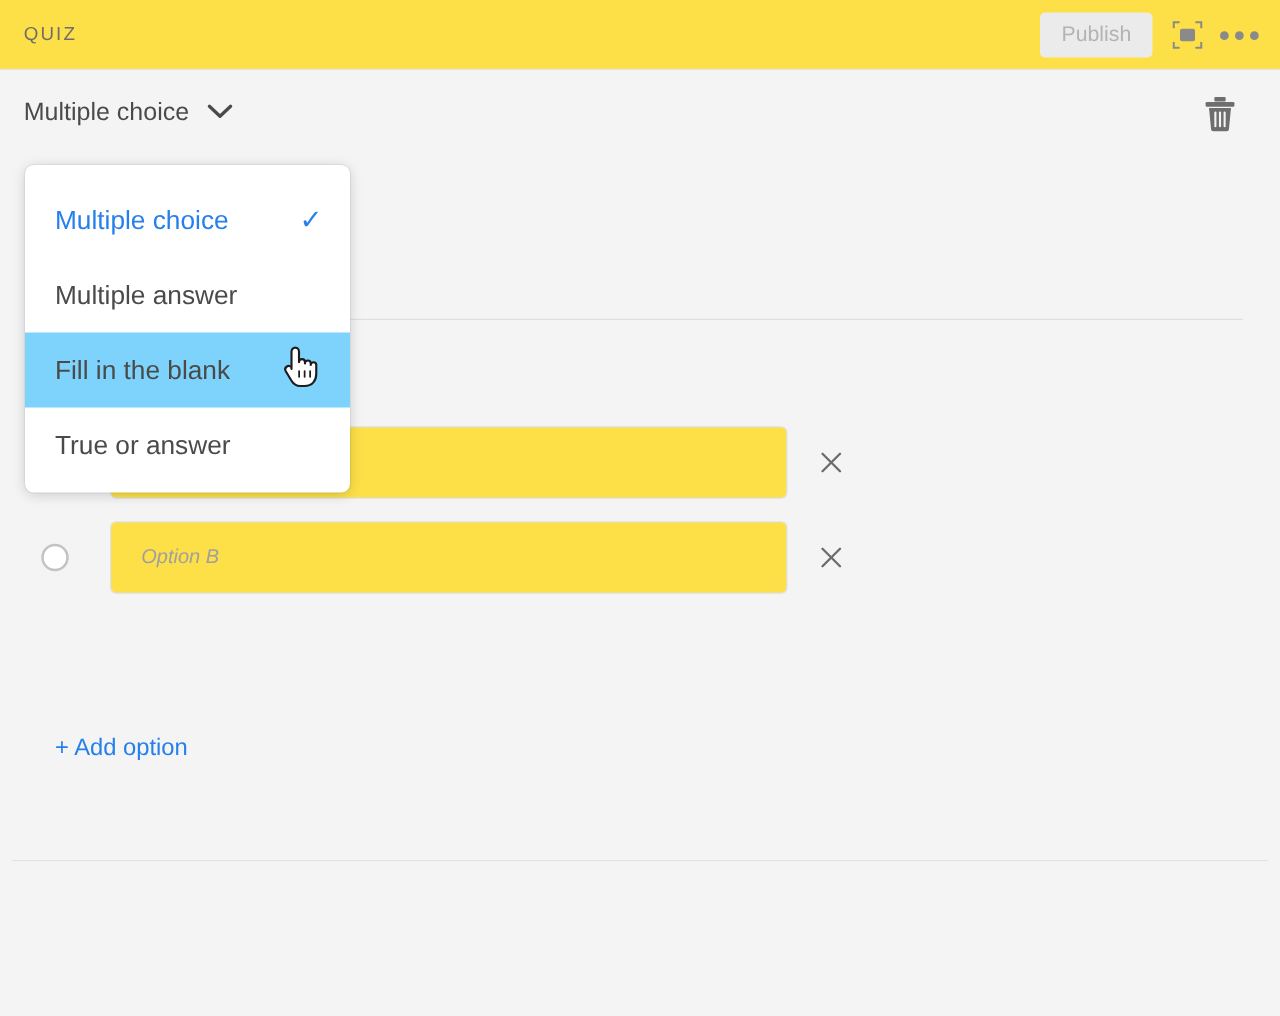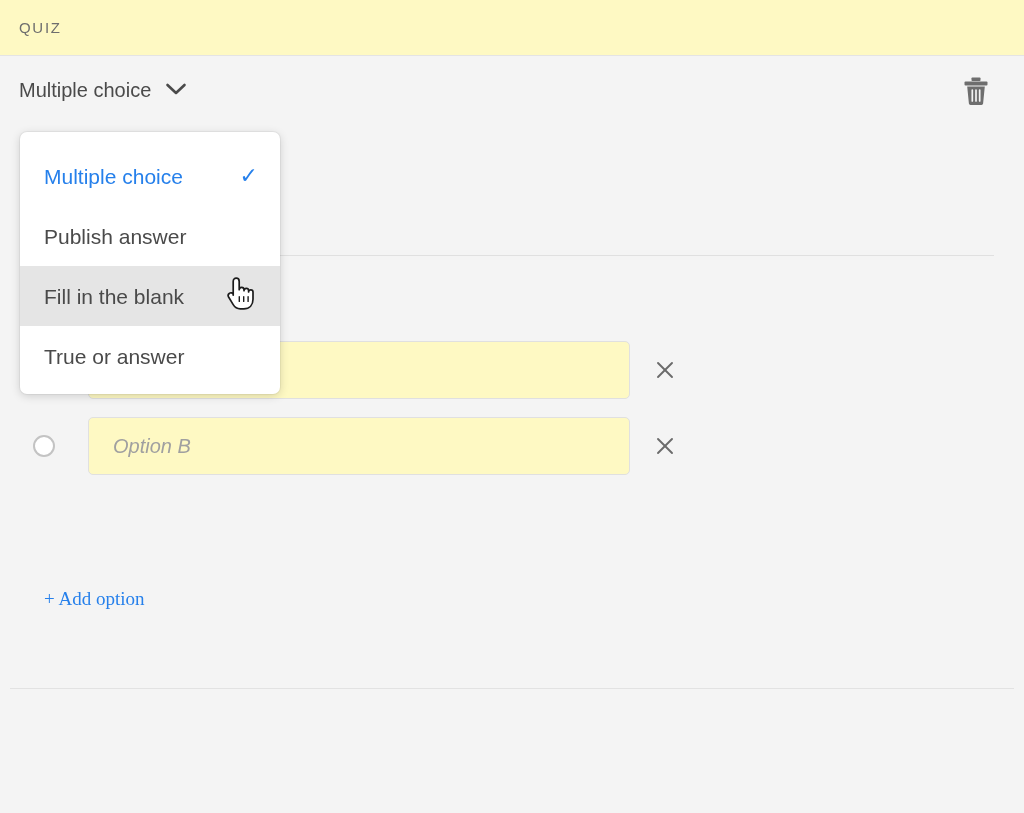--- a/index.html
+++ b/index.html
@@ -18,21 +18,21 @@
     position: relative;
     -webkit-font-smoothing: antialiased;
   }
 
   
   .header-bar {
     position: absolute;
     left: 0; top: 0;
     width: 1024px;
     height: 56px;
-    background: #fef9c3;
+    background: #fde047;
     border-bottom: 1px solid #e4e4e4;
     display: flex;
     align-items: center;
   }
 
   .quiz-label {
     position: absolute;
     left: 19px;
     top: 18px;
     font-size: 15px;
@@ -180,23 +180,23 @@
     padding: 0;
   }
 
   .option-input {
     position: absolute;
     left: 88px;
     width: 542px;
     height: 58px;
     border: 1px solid #e0e0e0;
     border-radius: 5px;
-    background: #fef9c3;
+    background: #fde047;
     font-family: inherit;
-    font-size: 20px;
+    font-size: 16px;
     font-style: italic;
     color: #4a4a4a;
     padding: 0 24px;
     outline: none;
   }
   .option-input::placeholder { color: #a0a0a0; font-style: italic; }
 
   .remove-opt {
     position: absolute;
     left: 652px;
@@ -211,21 +211,21 @@
     align-items: center;
     justify-content: center;
   }
 
   .add-option {
     position: absolute;
     left: 44px;
     top: 464px;
     background: none;
     border: none;
-    font-family: Liberation Serif, serif;
+    font-family: Liberation Sans, sans-serif;
     font-size: 19px;
     color: #2680eb;
     cursor: pointer;
     padding: 0;
     line-height: 24px;
   }
 
   
   .footer-divider {
     position: absolute;
@@ -269,21 +269,21 @@
     background: transparent;
     border: none;
     font-family: inherit;
     font-size: 21px;
     color: #4a4a4a;
     text-align: left;
     padding: 0 22px 0 24px;
     cursor: pointer;
   }
   .menu-item.selected { color: #2680eb; }
-  .menu-item.hovered  { background: #e5e5e5; }
+  .menu-item.hovered  { background: #7dd3fc; }
 
   .menu-item .mi-label { flex: 1; line-height: 27px; }
 
   .check {
     color: #2680eb;
     font-size: 22px;
     line-height: 1;
     margin-left: 8px;
   }
 
@@ -297,20 +297,43 @@
     z-index: 60;
     pointer-events: none;
   }
 </style>
 </head>
 <body>
 
 <div class="header-bar">
   <div class="quiz-label">QUIZ</div>
 
+  <div class="header-right">
+    <button class="publish-btn">Publish</button>
+
+    <button class="icon-btn focus-icon-btn">
+      <svg width="26" height="26" viewBox="0 0 26 26" aria-hidden="true">
+        <g fill="none" stroke="#8a8a8a" stroke-width="1.6">
+          <path d="M2 7.5V2.8h4.7"></path>
+          <path d="M19.3 2.8H24v4.7"></path>
+          <path d="M24 18.5V23.2h-4.7"></path>
+          <path d="M6.7 23.2H2v-4.7"></path>
+        </g>
+        <rect x="7" y="8" width="12" height="10" rx="1.6" fill="#8a8a8a"></rect>
+      </svg>
+    </button>
+
+    <button class="icon-btn more-icon-btn">
+      <span class="dots">
+          <i></i>
+          <i></i>
+          <i></i>
+        </span>
+    </button>
+  </div>
 </div>
 
 <div class="type-bar">
   <button class="type-trigger">
     <span class="label">Multiple choice</span>
     <span>
       <svg width="22" height="14" viewBox="0 0 22 14" aria-hidden="true">
         <path d="M2.5 3 L11 11 L19.5 3" fill="none" stroke="#4a4a4a" stroke-width="2.6" stroke-linecap="round" stroke-linejoin="round"></path>
       </svg>
     </span>
@@ -372,21 +395,21 @@
   
 </div>
 
 <div class="dropdown">
   <button class="menu-item selected">
     <span class="mi-label">Multiple choice</span>
     <span class="check">✓</span>
   </button>
 
   <button class="menu-item">
-    <span class="mi-label">Publish answer</span>
+    <span class="mi-label">Multiple answer</span>
   </button>
 
   <button class="menu-item hovered">
     <span class="mi-label">Fill in the blank</span>
   </button>
 
   <button class="menu-item">
     <span class="mi-label">True or answer</span>
   </button>
 </div>

